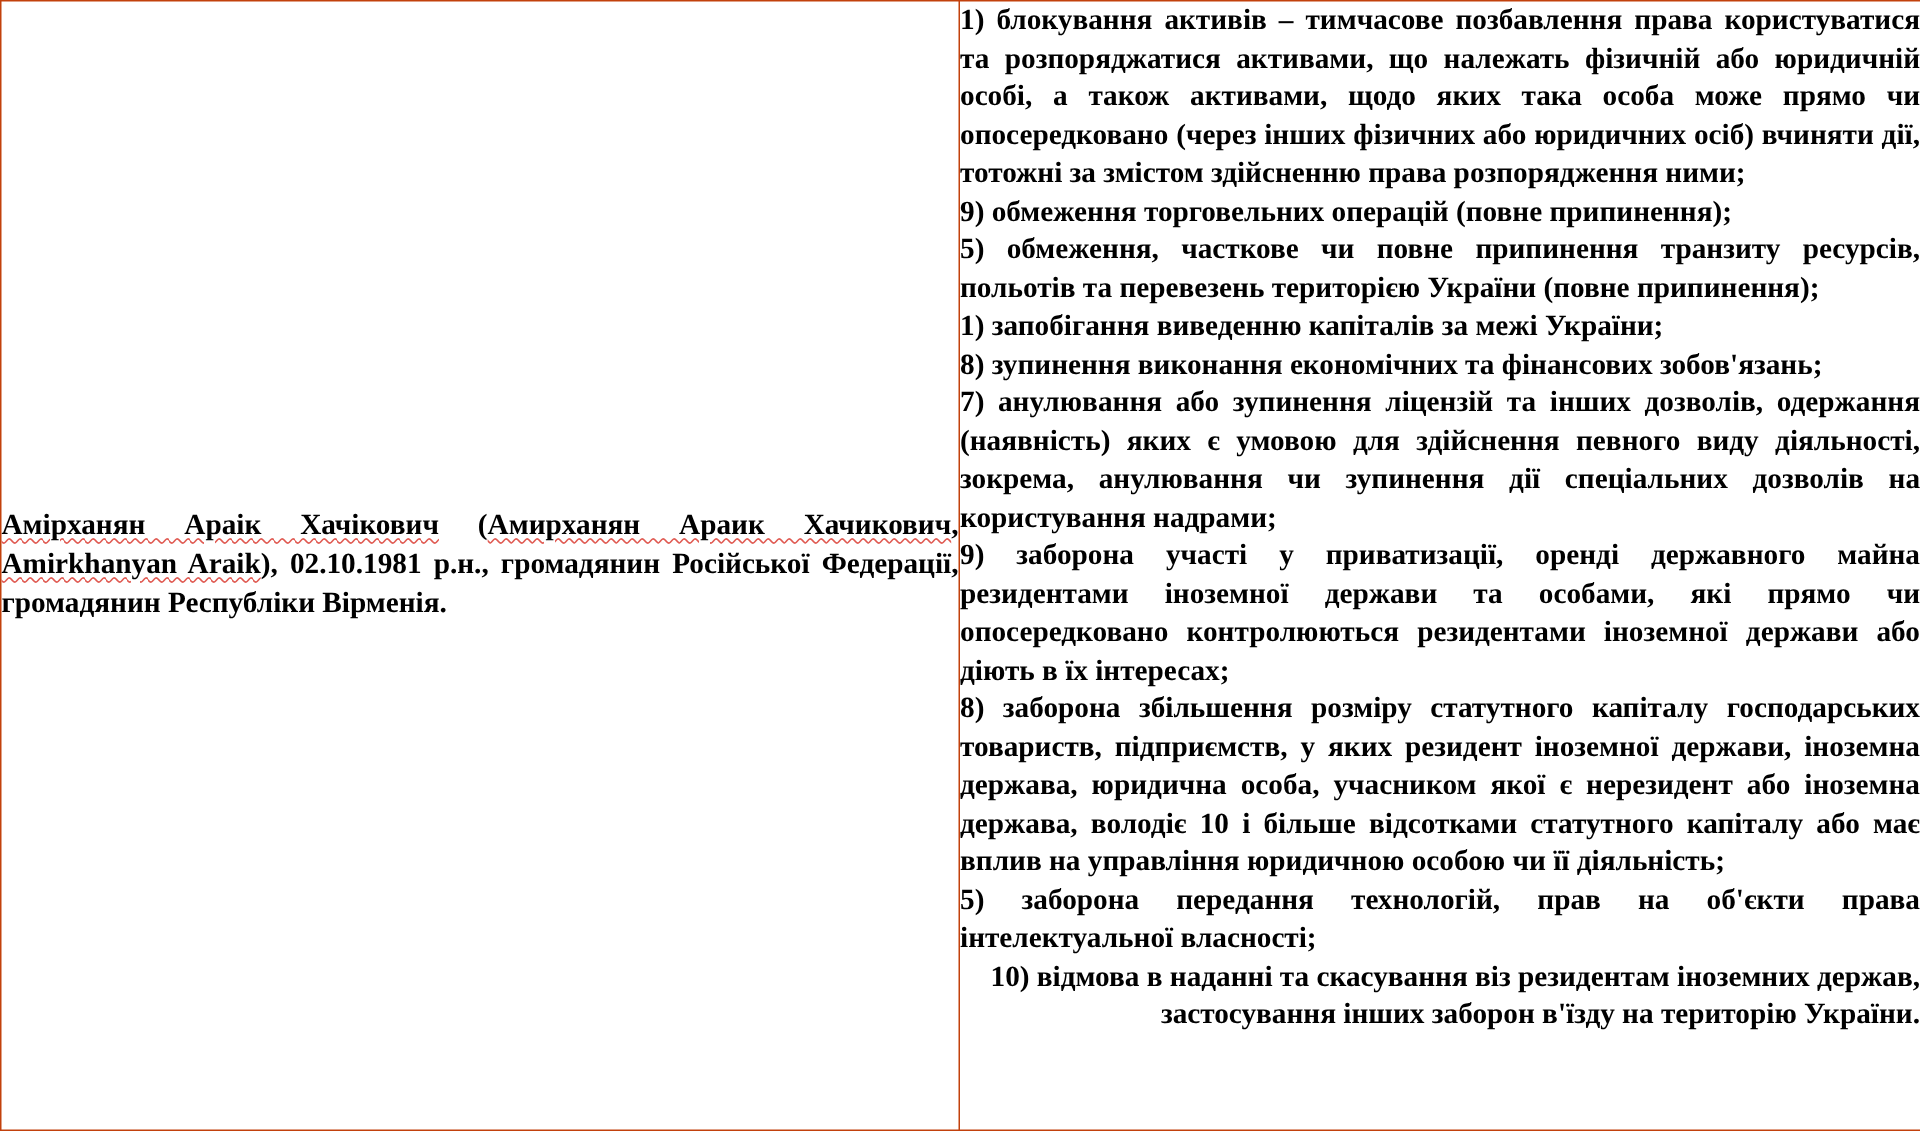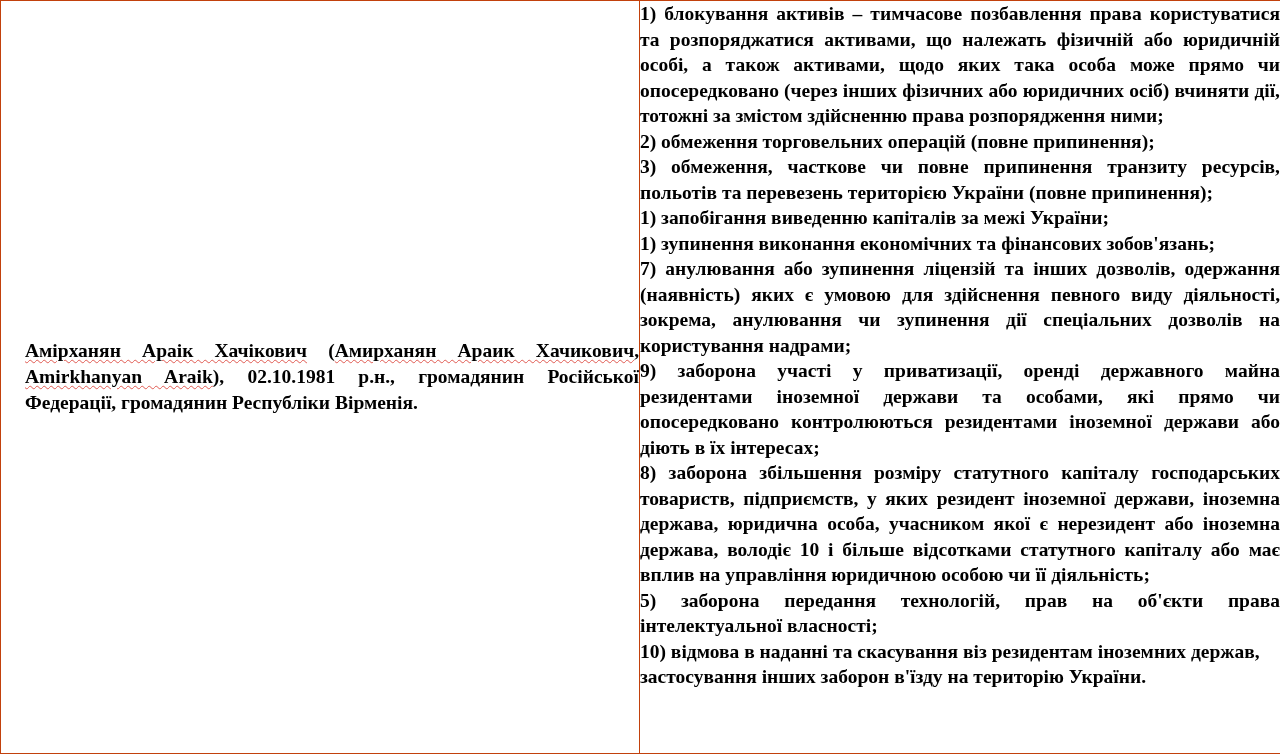--- a/index.html
+++ b/index.html
@@ -32,62 +32,61 @@
     padding: 0 6px 0 8px;
   }
   .cell-right {
     width: 640px;
     padding: 2px 6px 0 8px;
   }
   .person-block {
     font-size: 19.5px;
     line-height: 26px;
     text-align: justify;
-    padding-left: 24px;
   }
   .spell {
     
     text-decoration: underline;
     text-decoration-style: wavy;
     text-decoration-color: #e05a52;
     text-decoration-thickness: 1px;
     text-underline-offset: 2px;
   }
   .measures-list {
     font-size: 19.5px;
     line-height: 25.5px;
     text-align: left;
   }
   .measures-list p {
     margin: 0;
     text-align: justify;
     text-justify: inter-word;
   }
   .measures-list p:last-child {
-    text-align: left;
+    text-align: right;
   }
 </style>
 </head>
 <body>
 
 <table class="doc-table">
   <tbody>
       <tr>
     <td class="cell-left">
       <div class="person-block">
         <span class="spell">Амірханян Араік Хачікович</span><span> (</span><span class="spell">Амирханян Араик Хачикович</span><span>, </span><span class="spell">Amirkhanyan Araik</span><span>)</span><span>, 02.10.1981 р.н., громадянин Російської Федерації, громадянин Республіки Вірменія.</span>
       </div>
     </td>
     <td class="cell-right">
       <div class="measures-list">
         <p>1) блокування активів – тимчасове позбавлення права користуватися та розпоряджатися активами, що належать фізичній або юридичній особі, а також активами, щодо яких така особа може прямо чи опосередковано (через інших фізичних або юридичних осіб) вчиняти дії, тотожні за змістом здійсненню права розпорядження ними;</p>
-        <p>2) обмеження торговельних операцій (повне припинення);</p>
-        <p>3) обмеження, часткове чи повне припинення транзиту ресурсів, польотів та перевезень територією України (повне припинення);</p>
+        <p>9) обмеження торговельних операцій (повне припинення);</p>
+        <p>5) обмеження, часткове чи повне припинення транзиту ресурсів, польотів та перевезень територією України (повне припинення);</p>
         <p>1) запобігання виведенню капіталів за межі України;</p>
-        <p>1) зупинення виконання економічних та фінансових зобов'язань;</p>
+        <p>8) зупинення виконання економічних та фінансових зобов'язань;</p>
         <p>7) анулювання або зупинення ліцензій та інших дозволів, одержання (наявність) яких є умовою для здійснення певного виду діяльності, зокрема, анулювання чи зупинення дії спеціальних дозволів на користування надрами;</p>
         <p>9) заборона участі у приватизації, оренді державного майна резидентами іноземної держави та особами, які прямо чи опосередковано контролюються резидентами іноземної держави або діють в їх інтересах;</p>
         <p>8) заборона збільшення розміру статутного капіталу господарських товариств, підприємств, у яких резидент іноземної держави, іноземна держава, юридична особа, учасником якої є нерезидент або іноземна держава, володіє 10 і більше відсотками статутного капіталу або має вплив на управління юридичною особою чи її діяльність;</p>
         <p>5) заборона передання технологій, прав на об'єкти права інтелектуальної власності;</p>
         <p>10) відмова в наданні та скасування віз резидентам іноземних держав, застосування інших заборон в'їзду на територію України.</p>
       </div>
     </td>
   </tr>
 </tbody>
   </table>

